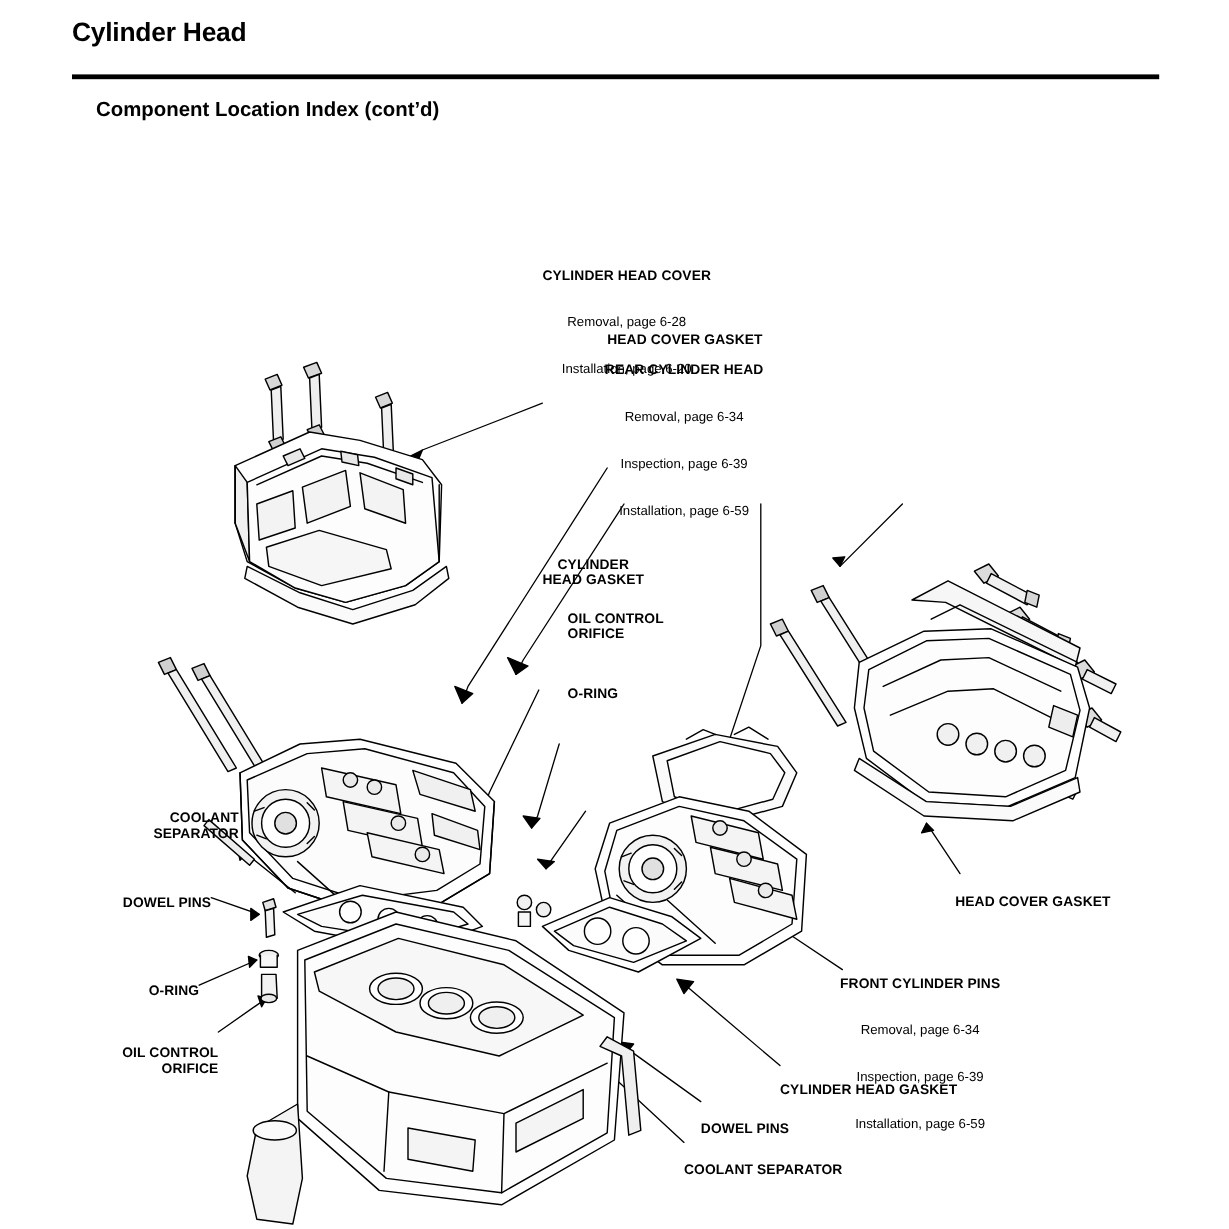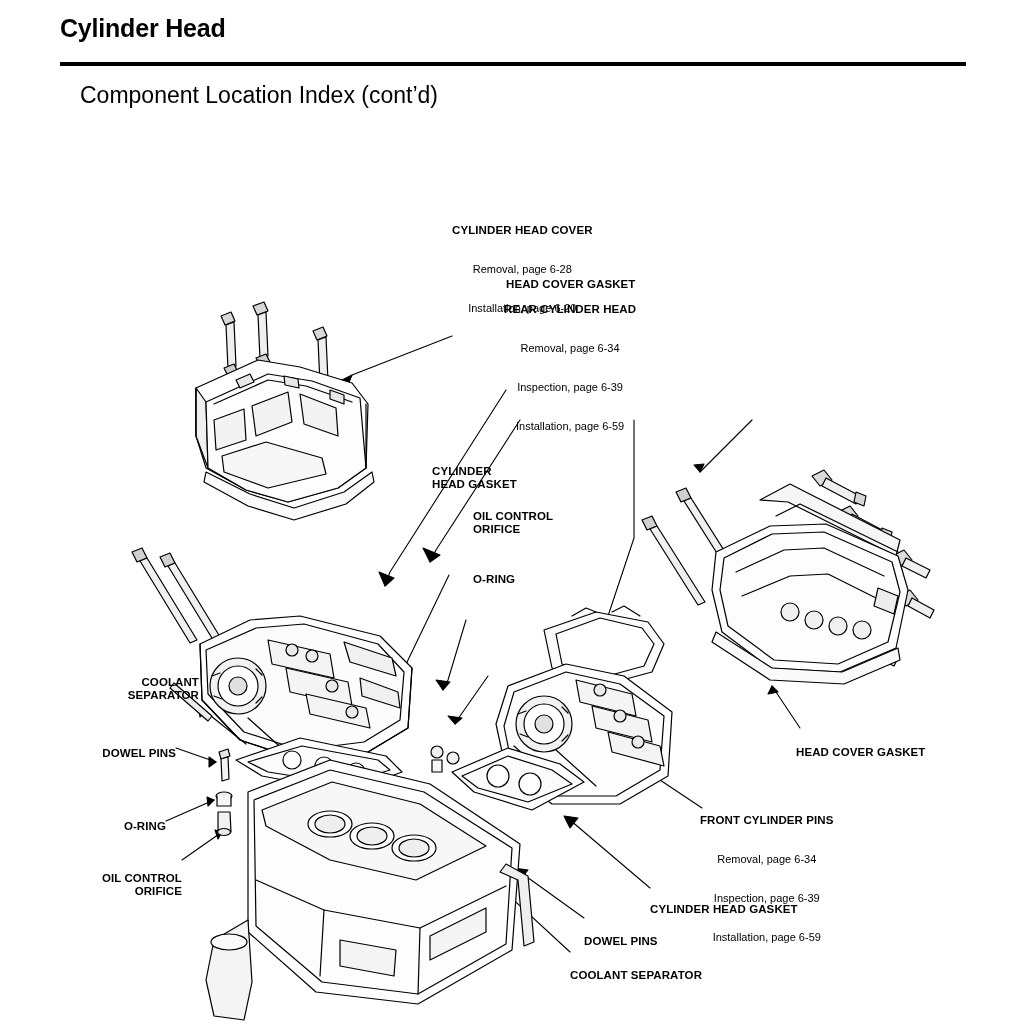--- a/index.html
+++ b/index.html
@@ -14,38 +14,38 @@
     font-family: "Liberation Sans", sans-serif;
     color: #000000;
     overflow: hidden;
   }
 
   
   #page-title {
     position: absolute;
     left: 60px;
     top: 14px;
-    font-size: 25px;
+    font-size: 22px;
     font-weight: bold;
     letter-spacing: -0.2px;
   }
   #title-rule {
     position: absolute;
     left: 60px;
     top: 62px;
     width: 906px;
     height: 4px;
     background: #000;
   }
   #section-title {
     position: absolute;
     left: 80px;
     top: 82px;
-    font-size: 23px;
-    font-weight: normal;
+    font-size: 17px;
+    font-weight: bold;
   }
 
   
   #figure {
     position: absolute;
     left: 0;
     top: 120px;
     width: 812px;
     height: 904px;
   }
@@ -325,21 +325,21 @@
   </div>
 
   <div class="callout" style="left:504px; top:157px;">
     <div class="hd">REAR CYLINDER HEAD</div>
     <div class="sub">Removal, page 6-34</div>
     <div class="sub">Inspection, page 6-39</div>
     <div class="sub">Installation, page 6-59</div>
   </div>
 
 
-  <div class="callout" style="left:432px; top:319px;">
+  <div class="callout" style="left:452px; top:319px;text-align:center;">
     <div class="hd">CYLINDER
 HEAD GASKET</div>
   </div>
 
   <div class="callout" style="left:473px; top:364px;">
     <div class="hd">OIL CONTROL
 ORIFICE</div>
   </div>
 
   <div class="callout" style="left:473px; top:427px;">

